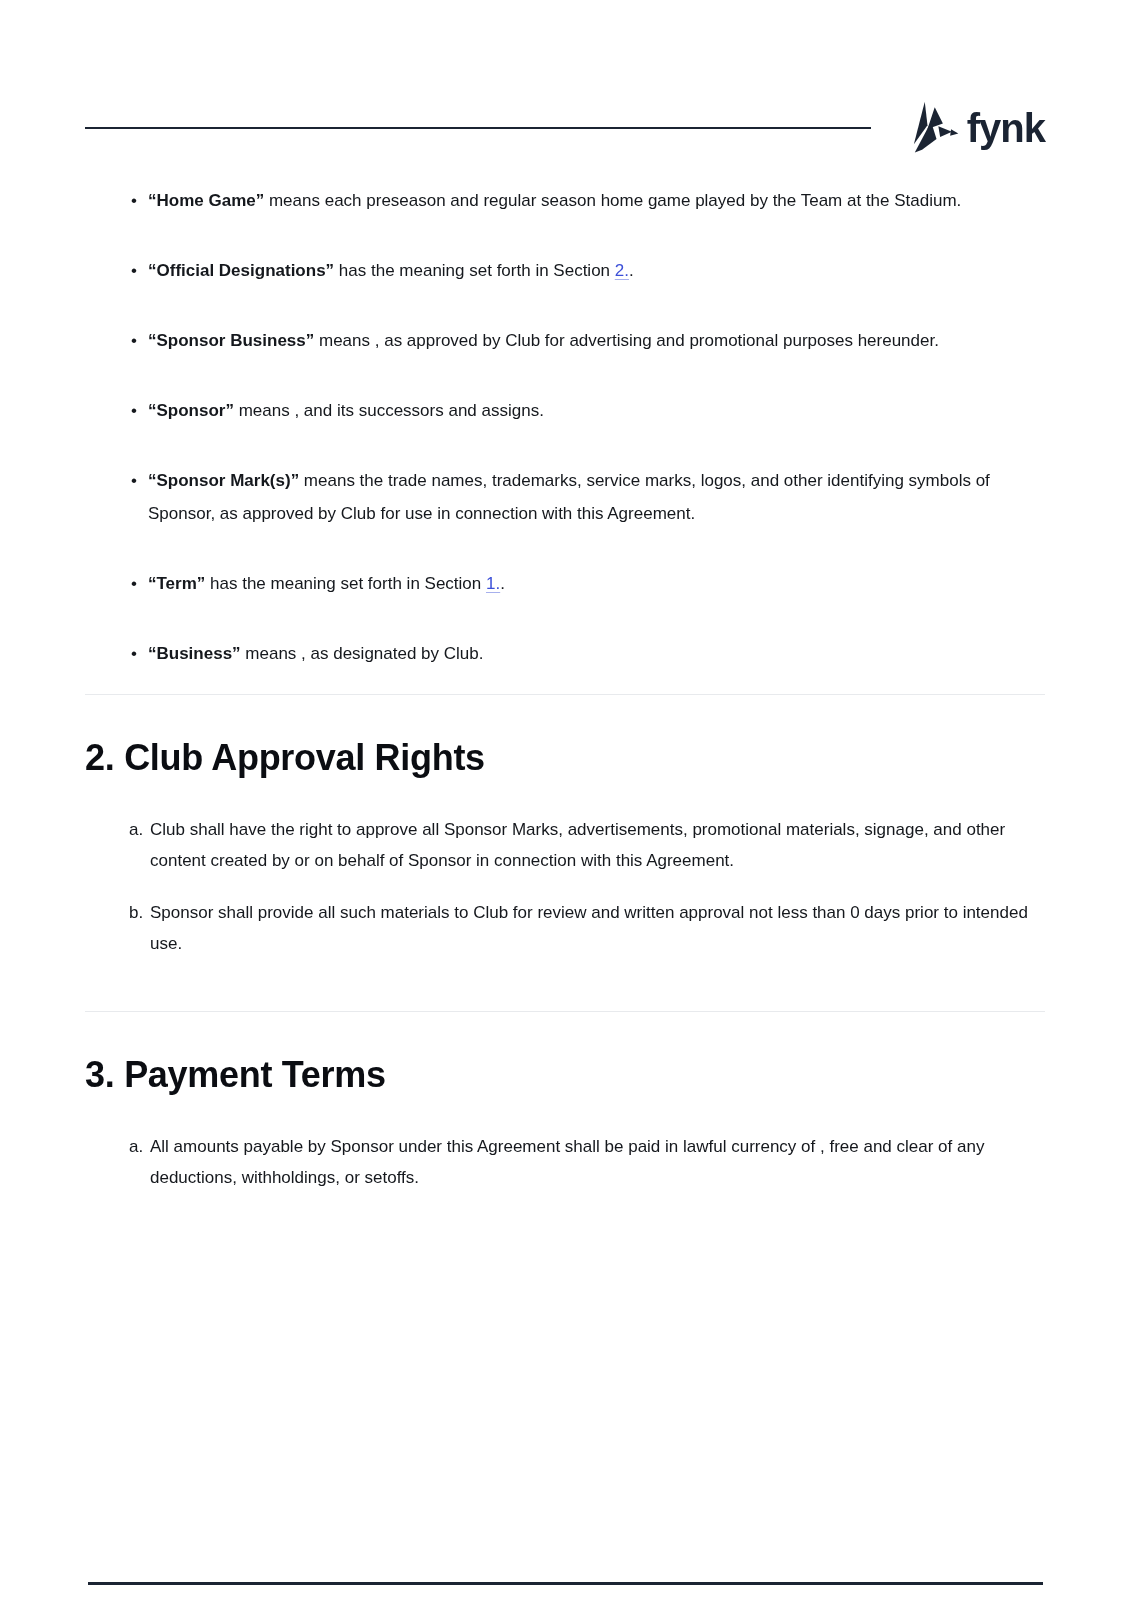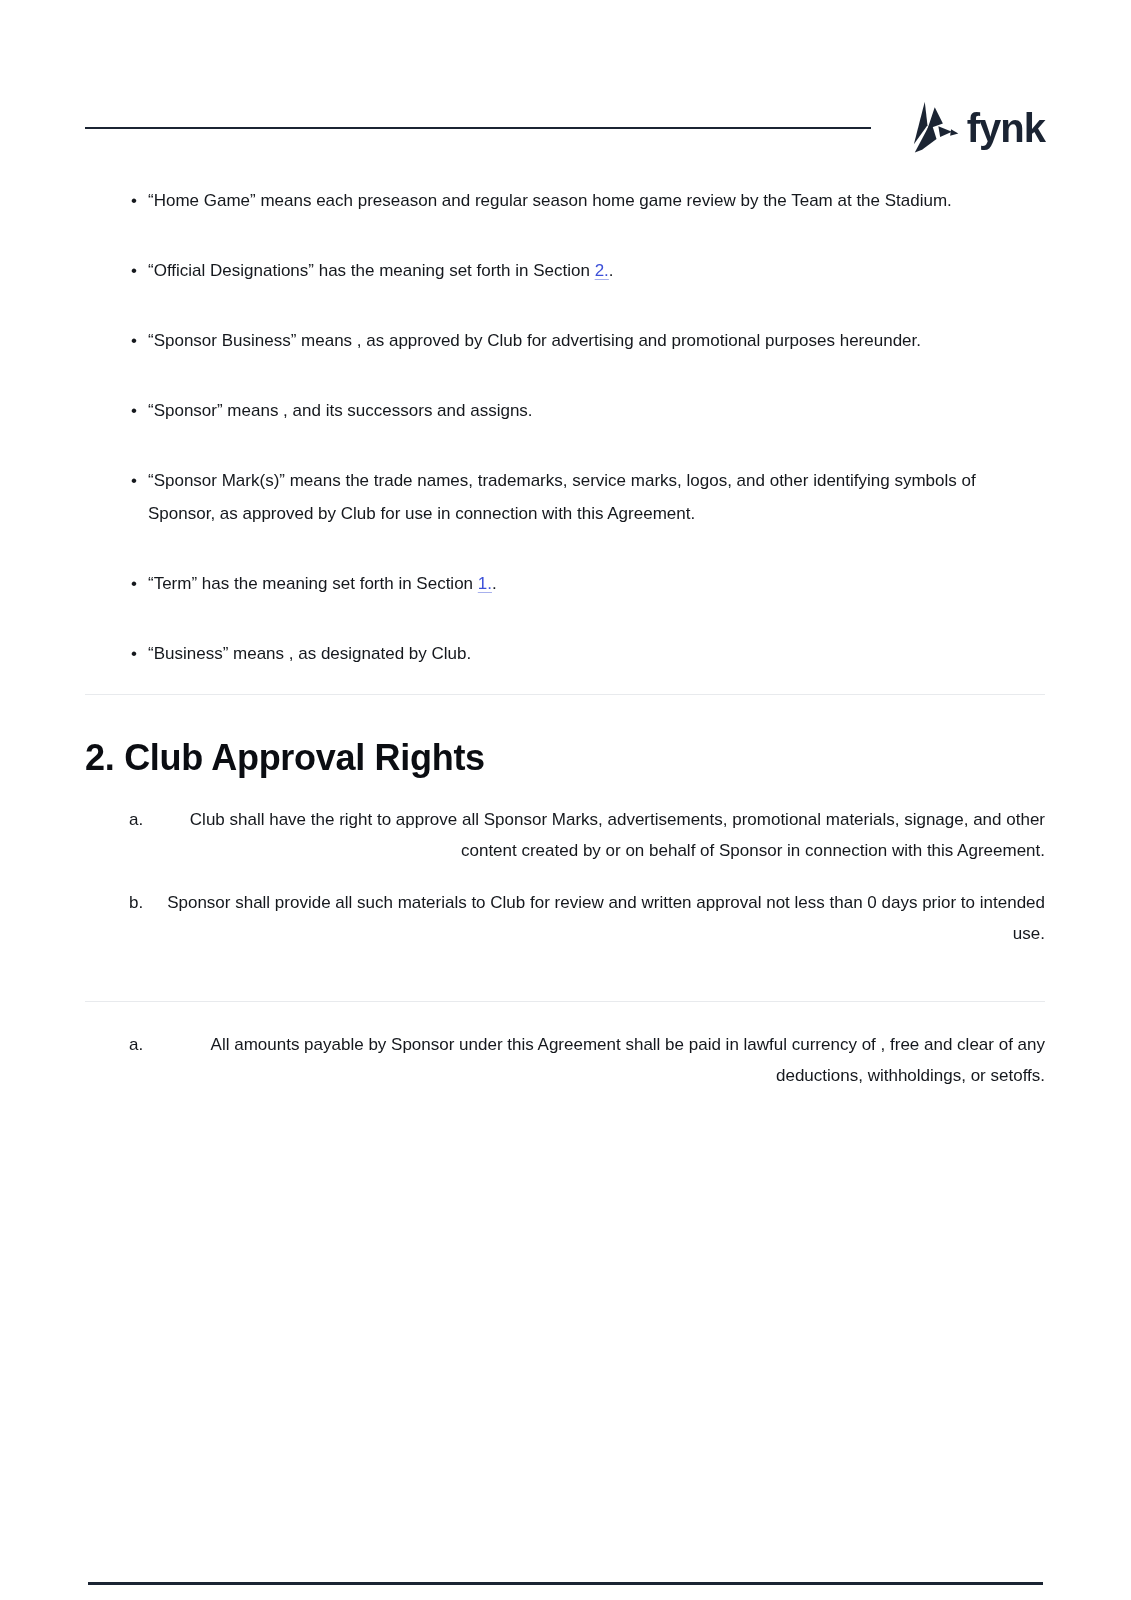--- a/index.html
+++ b/index.html
@@ -29,21 +29,21 @@
     position: relative;
     font-size: 17px; line-height: 33px;
     margin-bottom: 37px;
   }
   ul.defs li::before {
     content: "\2022";
     position: absolute; left: -17px; top: 0;
     font-size: 17px; color: #15181d;
   }
   ul.defs li:last-child { margin-bottom: 0; }
-  .term { font-weight: 400; }
+  .term { font-weight: 700; }
 
   a.seclink {
     color: #3b4fd8;
     text-decoration: underline;
     text-decoration-color: rgba(59, 79, 216, 0.45);
     text-underline-offset: 3px;
     cursor: pointer;
   }
   a.seclink:empty, span.afterlink:empty { display: none; }
 
@@ -55,21 +55,21 @@
   
   h1.section-heading {
     font-size: 36px; font-weight: 700; color: #0b0d12;
     letter-spacing: -0.3px;
     margin-top: 44px; line-height: 38px;
   }
 
   
   ol.clauses {
     list-style: lower-alpha outside;
-    padding-left: 63px; margin-top: 27px; text-align: right;
+    padding-left: 63px; margin-top: 37px;
   }
   ol.clauses li {
     font-size: 17px; line-height: 31px;
     margin-bottom: 21px;
     padding-left: 2px;
   }
   ol.clauses li:last-child { margin-bottom: 0; }
 
   
   .footer { position: absolute; left: 88px; right: 88px; top: 1483px; }
@@ -94,39 +94,40 @@
             <polygon points="39,30 54,36 41,42"></polygon>
             <polygon points="53,33.5 61,38 52,40.5"></polygon>
           </g>
         </svg>
       </span>
       <span class="logo-text">fynk</span>
     </div>
   </div>
 
   <ul class="defs">
-    <li><span class="term">“Home Game”</span><span> means each preseason and regular season home game review by the Team at the Stadium.</span></li>
+    <li><span class="term">“Home Game”</span><span> means each preseason and regular season home game played by the Team at the Stadium.</span></li>
     <li><span class="term">“Official Designations”</span><span> has the meaning set forth in Section </span><a class="seclink">2.</a><span class="afterlink">.</span></li>
     <li><span class="term">“Sponsor Business”</span><span> means , as approved by Club for advertising and promotional purposes hereunder.</span></li>
     <li><span class="term">“Sponsor”</span><span> means , and its successors and assigns.</span></li>
     <li><span class="term">“Sponsor Mark(s)”</span><span> means the trade names, trademarks, service marks, logos, and other identifying symbols of Sponsor, as approved by Club for use in connection with this Agreement.</span></li>
     <li><span class="term">“Term”</span><span> has the meaning set forth in Section </span><a class="seclink">1.</a><span class="afterlink">.</span></li>
     <li><span class="term">“Business”</span><span> means , as designated by Club.</span></li>
   </ul>
 
   <hr class="divider divider-1">
 
   <h1 class="section-heading">2. Club Approval Rights</h1>
   <ol class="clauses">
     <li><span>Club shall have the right to approve all Sponsor Marks, advertisements, promotional materials, signage, and other content created by or on behalf of Sponsor in connection with this Agreement.</span></li>
     <li><span>Sponsor shall provide all such materials to Club for review and written approval not less than 0 days prior to intended use.</span></li>
   </ol>
 
   <hr class="divider divider-2">
 
+  <h1 class="section-heading">3. Payment Terms</h1>
   <ol class="clauses">
     <li><span>All amounts payable by Sponsor under this Agreement shall be paid in lawful currency of , free and clear of any deductions, withholdings, or setoffs.</span></li>
   </ol>
 
   <div class="footer">
     <div class="footer-rule"></div>
     <div class="footer-lines">
       <div class="footer-line">www.fynk.com</div>
 
     </div>

